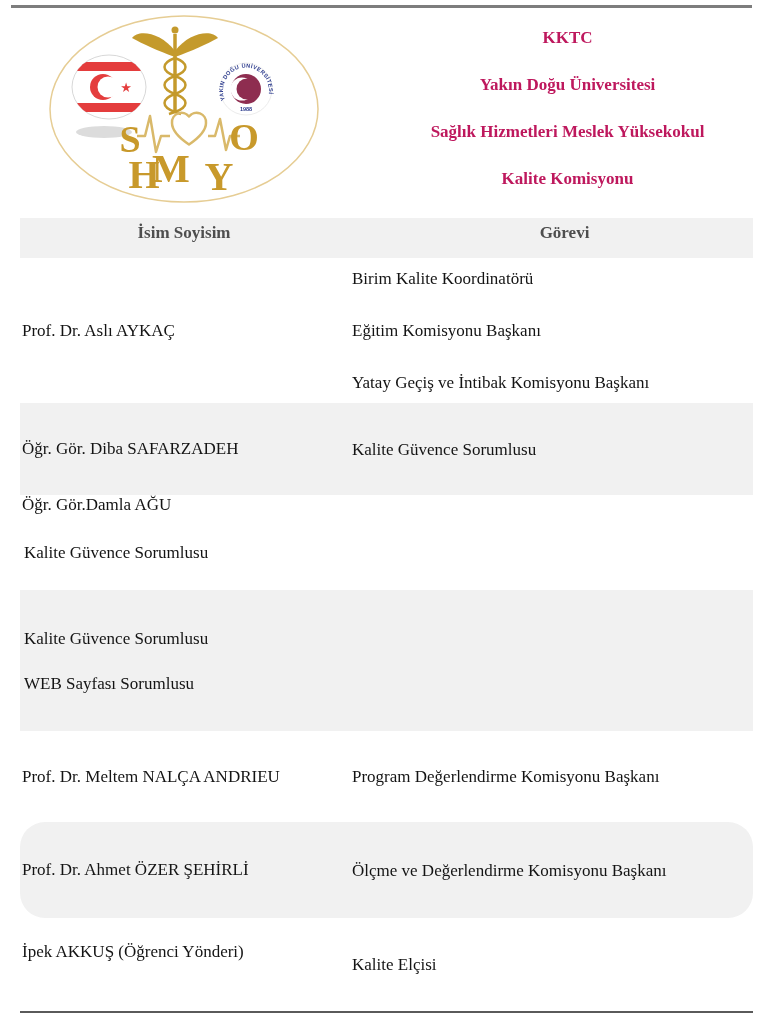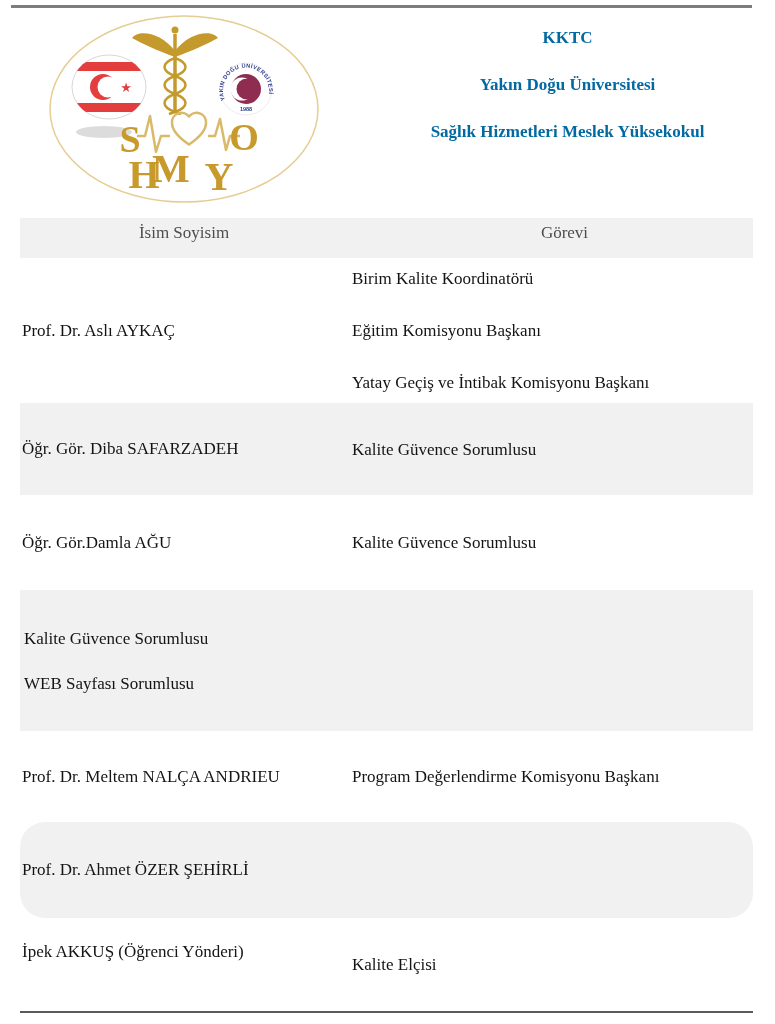--- a/index.html
+++ b/index.html
@@ -8,26 +8,26 @@
     font-family:"Liberation Serif","DejaVu Serif",serif;color:#141414;
     overflow:hidden;
   }
   .top-rule{position:absolute;left:11px;top:5px;width:741px;height:3px;background:#7d7d7d;}
   .bottom-rule{position:absolute;left:20px;top:1011px;width:733px;height:2px;background:#5a5a5a;}
 
   .logo{position:absolute;left:42px;top:10px;width:280px;height:200px;}
 
   .header-text{
     position:absolute;left:360px;top:14px;width:415px;
-    text-align:center;font-weight:bold;font-size:17px;color:#0369a1;
+    text-align:center;font-weight:bold;font-size:17px;color:#be185d;
     line-height:47px;
   }
 
   .ctable{position:absolute;left:20px;top:218px;width:733px;font-size:17px;}
-  .thead{display:flex;height:40px;background:#f1f1f1;font-weight:normal;color:#4e4e4e;}
+  .thead{display:flex;height:40px;background:#f1f1f1;font-weight:bold;color:#4e4e4e;}
   .th{padding-top:5px;text-align:center;box-sizing:border-box;}
   .th-name{width:328px;}
   .th-role{flex:1;text-indent:28px;}
   .trow{display:flex;box-sizing:border-box;}
   .trow.shaded{background:#f1f1f1;}
   .cell-name{
     width:328px;display:flex;align-items:center;
     padding-left:2px;box-sizing:border-box;text-align:center;
   }
   .cell-role{
@@ -97,20 +97,21 @@
       <text x="177" y="180" font-size="40">Y</text>
       <text x="202" y="140" font-size="38">O</text>
     </g>
   </svg>
 </div>
 
 <div class="header-text">
   <div>KKTC</div>
   <div>Yakın Doğu Üniversitesi</div>
   <div>Sağlık Hizmetleri Meslek Yüksekokul</div>
+  <div>Kalite Komisyonu</div>
 </div>
 
 <div class="ctable">
   <div class="thead">
     <div class="th th-name">İsim Soyisim</div>
     <div class="th th-role">Görevi</div>
   </div>
   <div id="rows">
       <div class="trow" style="height: 145px;">
         <div class="cell-name">Prof. Dr. Aslı AYKAÇ</div>
@@ -119,40 +120,43 @@
           <div class="role-line">Eğitim Komisyonu Başkanı</div>
           <div class="role-line">Yatay Geçiş ve İntibak Komisyonu Başkanı</div>
         </div>
       </div>
       <div class="trow shaded" style="height: 92px; font-family: Liberation Serif, serif;">
         <div class="cell-name">Öğr. Gör. Diba SAFARZADEH</div>
         <div class="cell-role" style="row-gap: 0px;">
           <div class="role-line">Kalite Güvence Sorumlusu</div>
         </div>
       </div>
-      <div class="trow" style="height: 95px;">
+      <div class="trow" style="height: 95px; flex-direction: column;">
         <div class="cell-name">Öğr. Gör.Damla AĞU</div>
         <div class="cell-role" style="row-gap: 0px;">
           <div class="role-line">Kalite Güvence Sorumlusu</div>
         </div>
       </div>
       <div class="trow shaded" style="height: 141px;">
         <div class="cell-role" style="row-gap: 22px;">
           <div class="role-line">Kalite Güvence Sorumlusu</div>
           <div class="role-line">WEB Sayfası Sorumlusu</div>
         </div>
       </div>
       <div class="trow" style="height: 91px;">
         <div class="cell-name">Prof. Dr. Meltem NALÇA ANDRIEU</div>
         <div class="cell-role" style="row-gap: 0px;">
           <div class="role-line">Program Değerlendirme Komisyonu Başkanı</div>
         </div>
       </div>
       <div class="trow shaded" style="height: 96px; border-radius: 25px;">
         <div class="cell-name">Prof. Dr. Ahmet ÖZER ŞEHİRLİ</div>
+        <div class="cell-role" style="row-gap: 0px;">
+          <div class="role-line">Ölçme ve Değerlendirme Komisyonu Başkanı</div>
+        </div>
       </div>
       <div class="trow" style="height: 68px;">
         <div class="cell-name">İpek AKKUŞ (Öğrenci Yönderi)</div>
         <div class="cell-role" style="row-gap: 0px; margin-top: 25px;">
           <div class="role-line">Kalite Elçisi</div>
         </div>
       </div>
     </div>
 </div>
 

